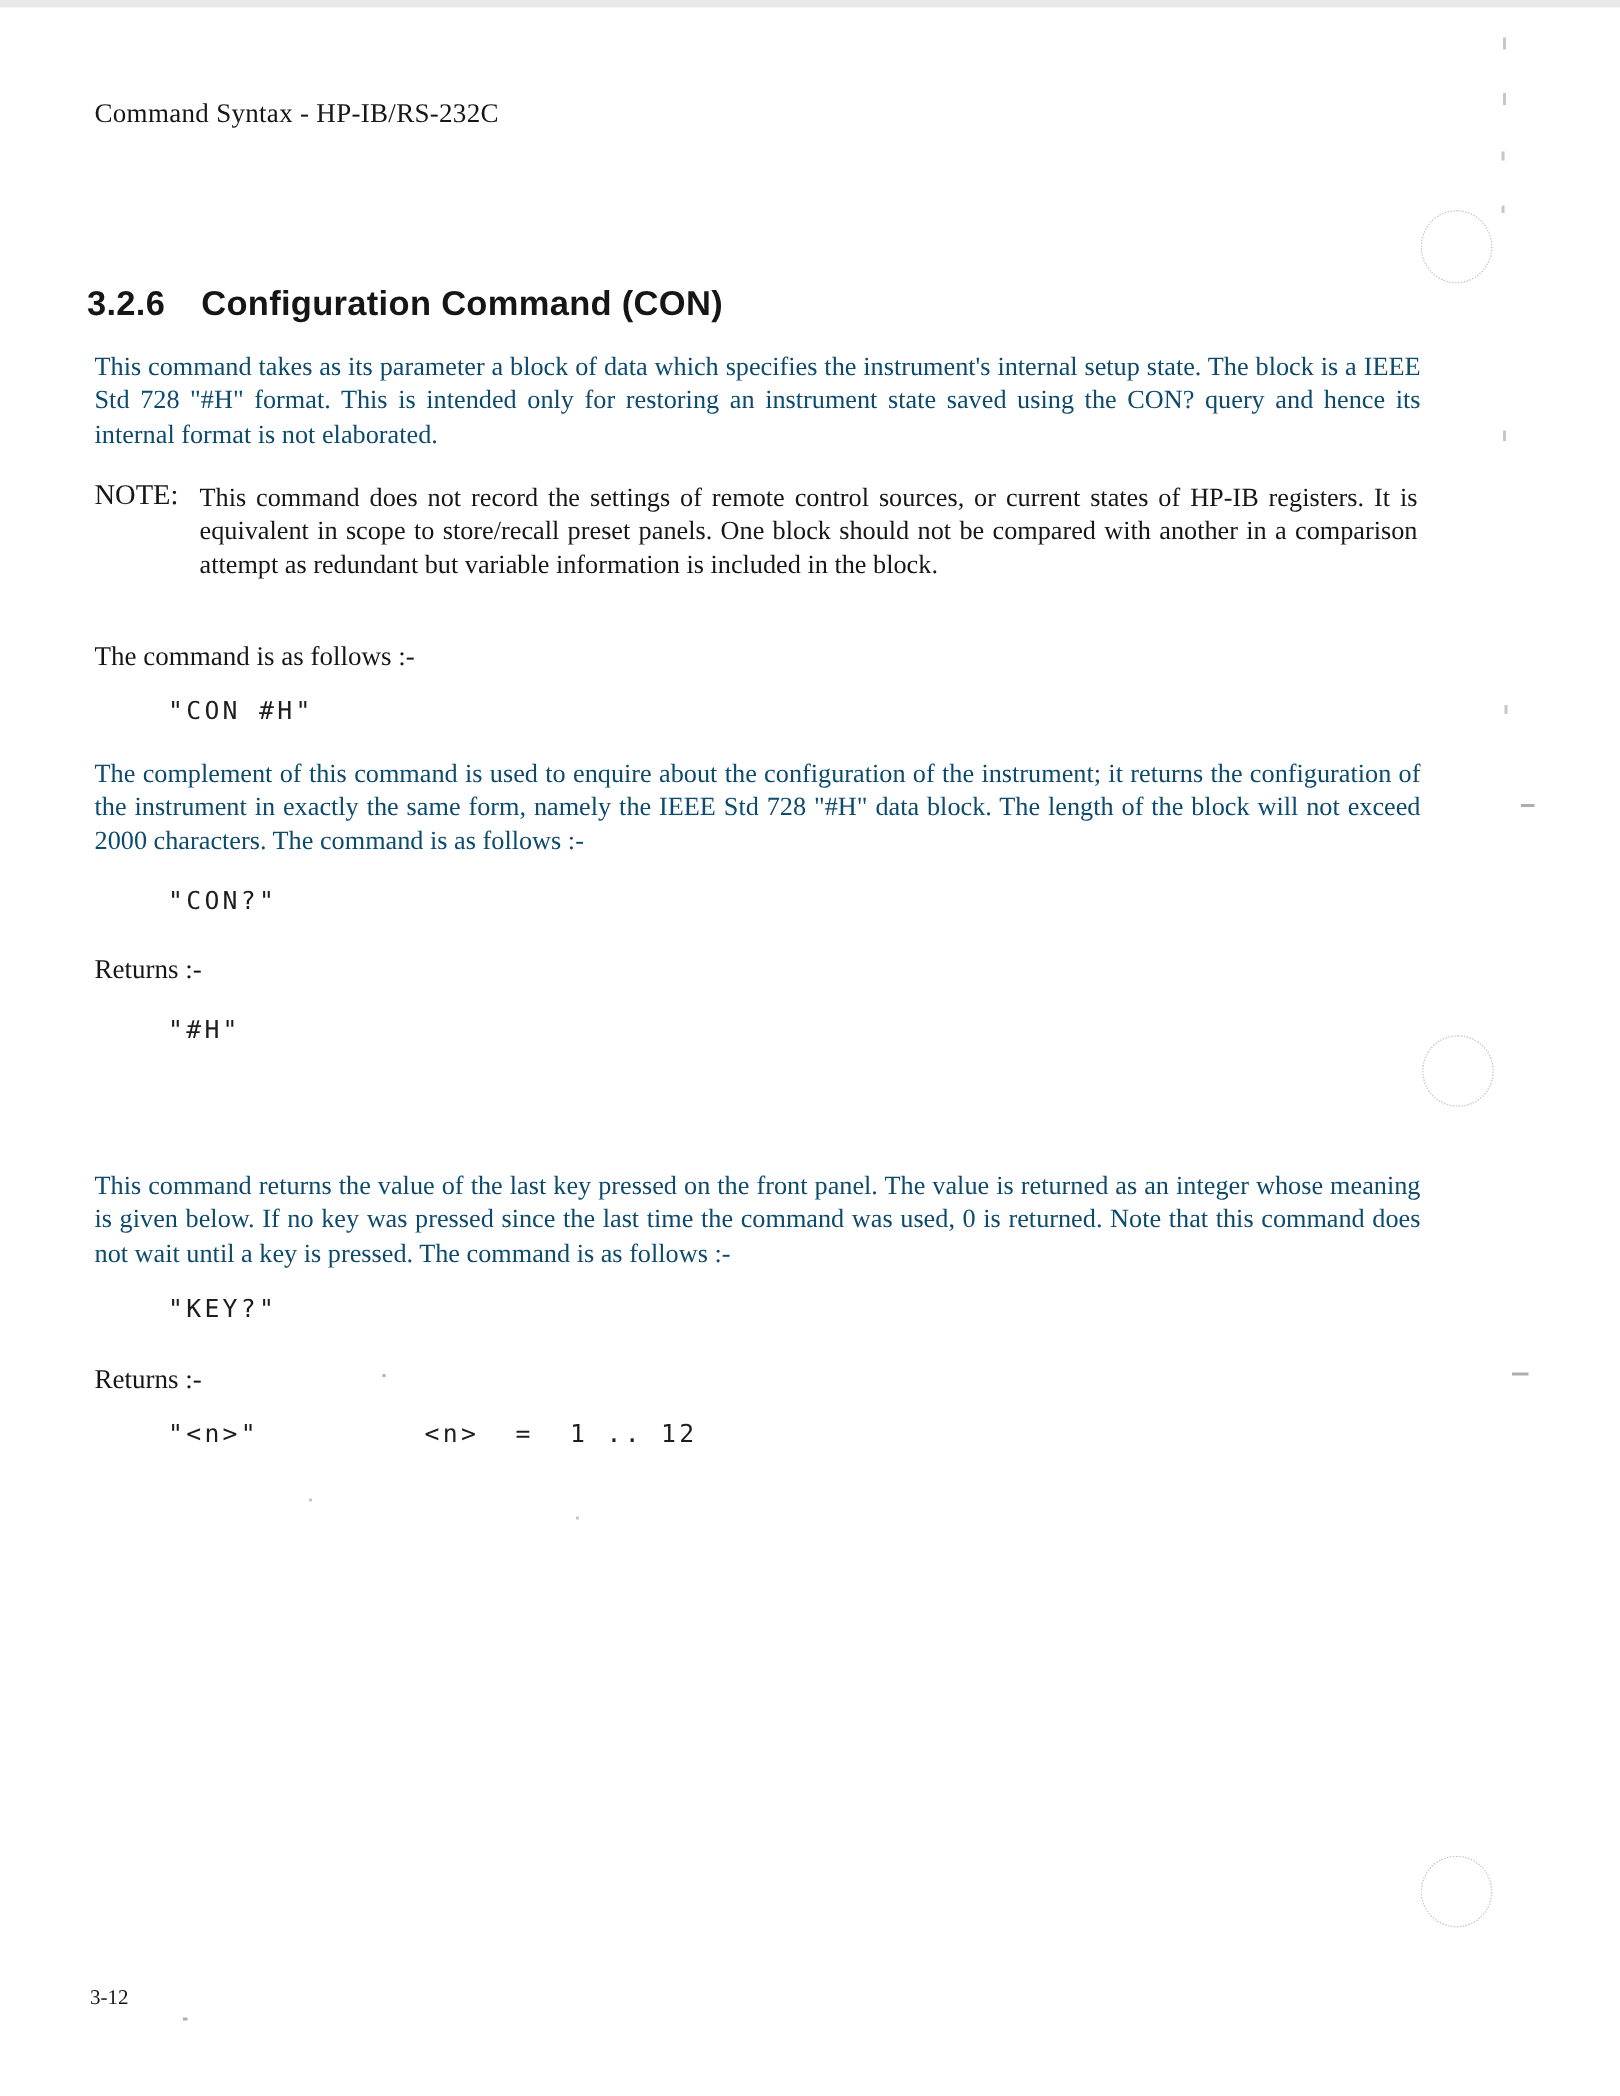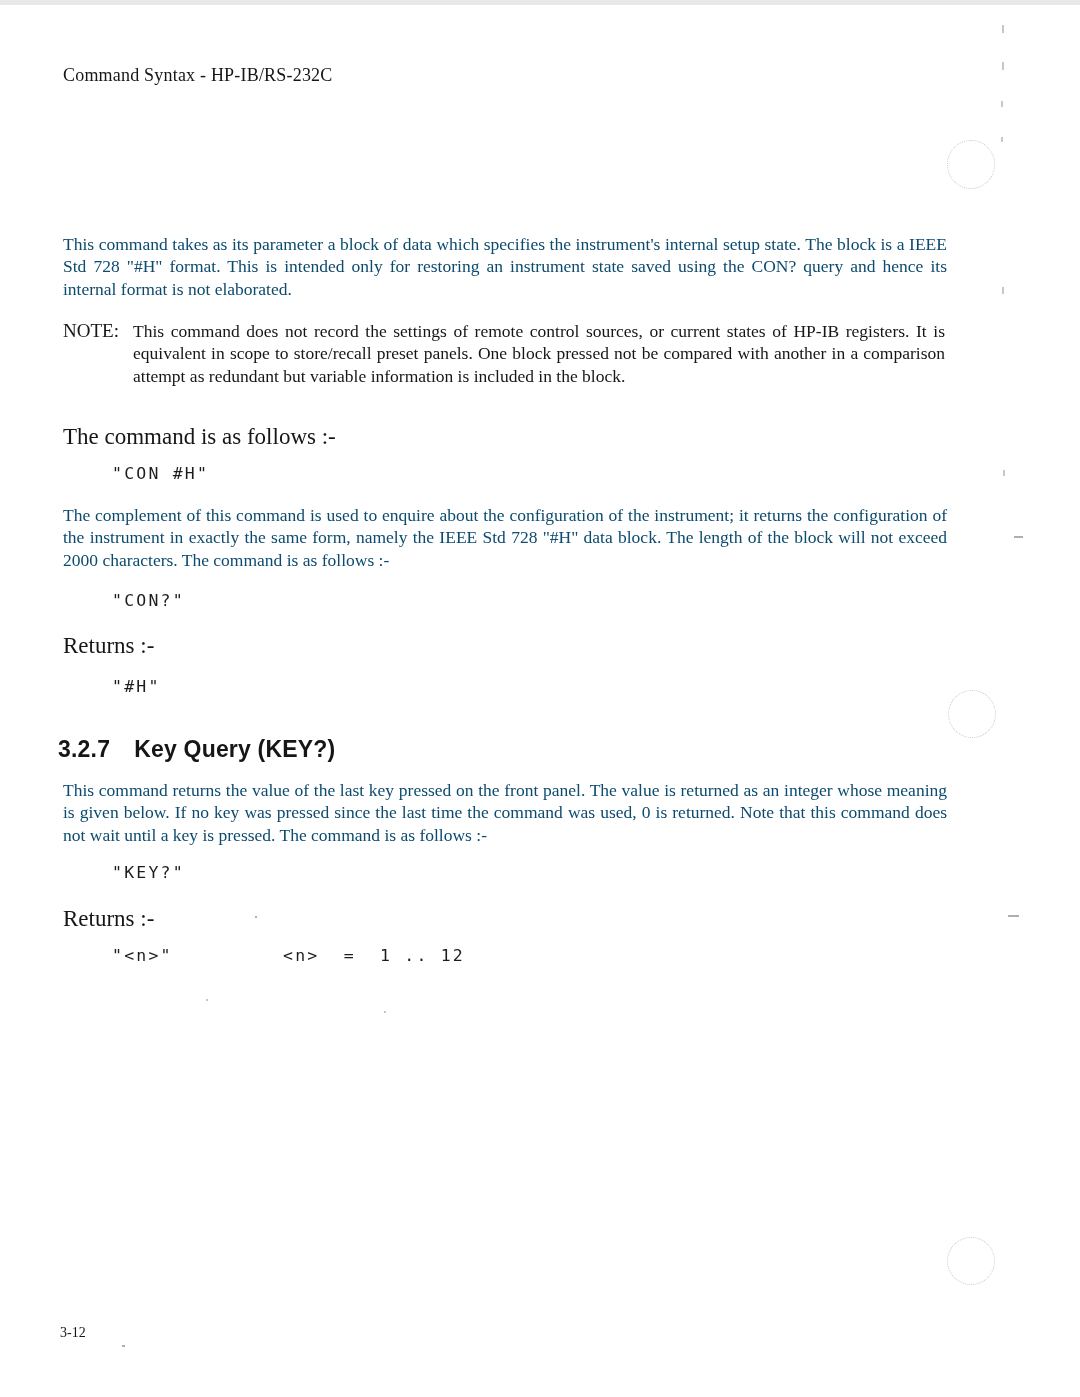--- a/index.html
+++ b/index.html
@@ -43,21 +43,21 @@
     font-size: 19px;
     line-height: 22.4px;
   }
   .note-text {
     width: 812px;
     font-size: 17.5px;
     line-height: 22.4px;
     text-align: justify;
   }
 
-  .plain-line { font-size: 23px; line-height: 22px; }
+  .plain-line { font-size: 18px; line-height: 22px; }
 
   .code-line {
     font-family: "DejaVu Sans Mono", monospace;
     font-size: 16.5px;
     letter-spacing: 2.2px;
     color: #1d1d1d;
     white-space: pre;
   }
 
   .page-number { font-size: 14px; }
@@ -73,42 +73,42 @@
   .speck { position: absolute; background: #b9b9b9; opacity: 0.8; }
   .speck.dark { background: #9a9a9a; }
 </style>
 </head>
 <body>
 
 <div class="page">
 
   <div class="abs running-header" style="left:63px; top:60px;">Command Syntax - HP-IB/RS-232C</div>
 
+  <div class="abs section-heading" style="left:58px; top:184px;">
+    <span class="sec-num">3.2.6</span><span>Configuration Command (CON)</span>
+  </div>
 
   <div class="abs body-para" style="left:63px; top:228px; width:884px;">This command takes as its parameter a block of data which specifies the instrument's internal setup state. The block is a IEEE Std 728 "#H" format.  This is intended only for restoring an instrument state saved using the CON? query and hence its internal format is not elaborated.</div>
 
   <div class="abs note-row" style="left:63px; top:315px; width:884px;">
     <div class="note-label">NOTE:</div>
-    <div class="note-text">This command does not record the settings of remote control sources, or current states of HP-IB registers. It is equivalent in scope to store/recall preset panels. One block pressed not be compared with another in a comparison attempt as redundant but variable information is included in the block.</div>
+    <div class="note-text">This command does not record the settings of remote control sources, or current states of HP-IB registers. It is equivalent in scope to store/recall preset panels. One block should not be compared with another in a comparison attempt as redundant but variable information is included in the block.</div>
   </div>
 
   <div class="abs plain-line" style="left:63px; top:421px;">The command is as follows :-</div>
   <div class="abs code-line" style="left:112px; top:459px;">"CON #H"</div>
 
   <div class="abs body-para" style="left:63px; top:499px; width:884px;">The complement of this command is used to enquire about the configuration of the instrument; it returns the configuration of the instrument in exactly the same form, namely the IEEE Std 728 "#H" data block. The length of the block will not exceed 2000 characters. The command is as follows :-</div>
 
   <div class="abs code-line" style="left:112px; top:586px;">"CON?"</div>
 
   <div class="abs plain-line" style="left:63px; top:630px;">Returns :-</div>
 
   <div class="abs code-line" style="left:112px; top:672px;">"#H"</div>
 
-  <div class="abs section-heading" style="left:58px; top:731px;">
-    <span class="sec-num">3.2.7</span><span>Key Query (KEY?)</span>
-  </div>
 
   <div class="abs body-para" style="left:63px; top:774px; width:884px;">This command returns the value of the last key pressed on the front panel.  The value is returned as an integer whose meaning is given below. If no key was pressed since the last time the command was used, 0 is returned. Note that this command does not wait until a key is pressed. The command is as follows :-</div>
 
   <div class="abs code-line" style="left:112px; top:858px;">"KEY?"</div>
 
   <div class="abs plain-line" style="left:63px; top:903px;">Returns :-</div>
 
   <div class="abs code-line" style="left:112px; top:941px;">"&lt;n&gt;"</div>
   <div class="abs code-line" style="left:283px; top:941px;">&lt;n&gt;  =  1 .. 12</div>
 

